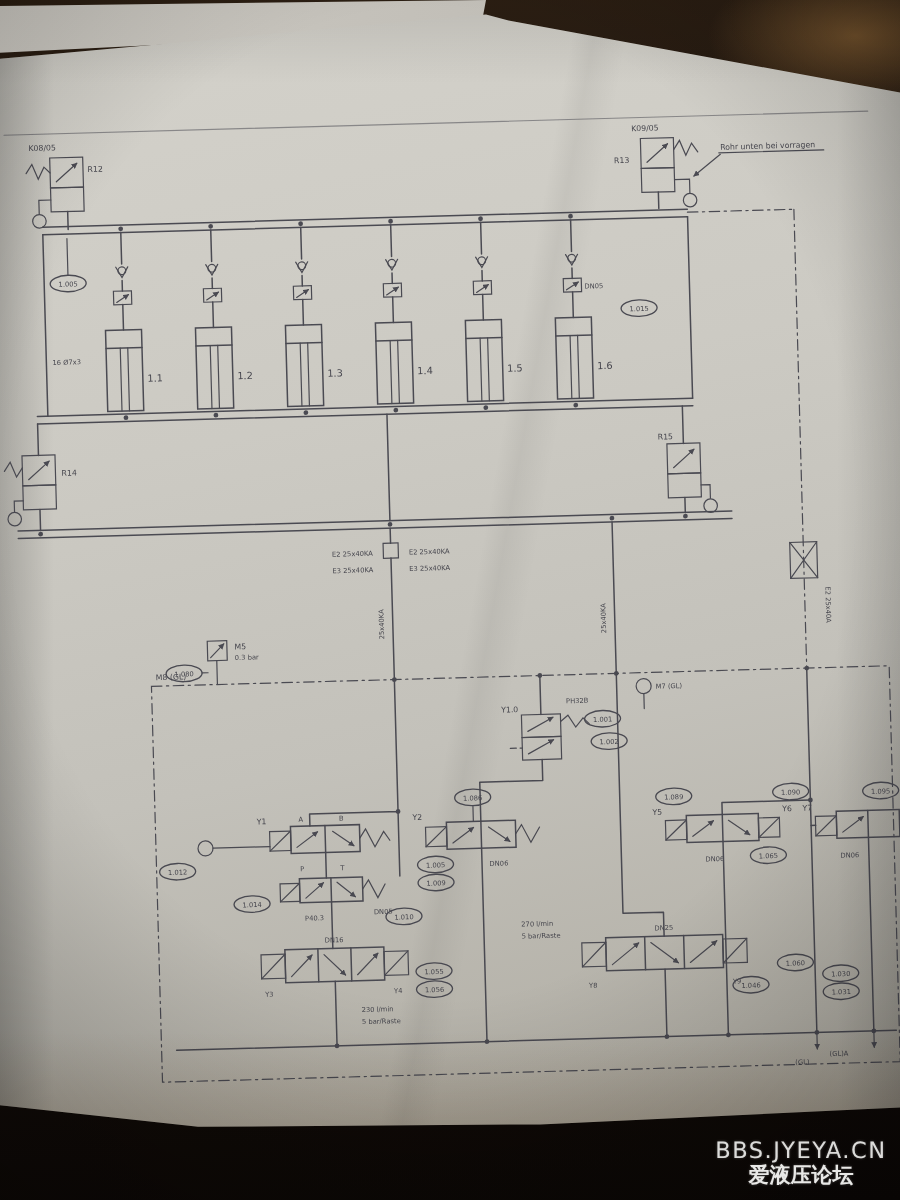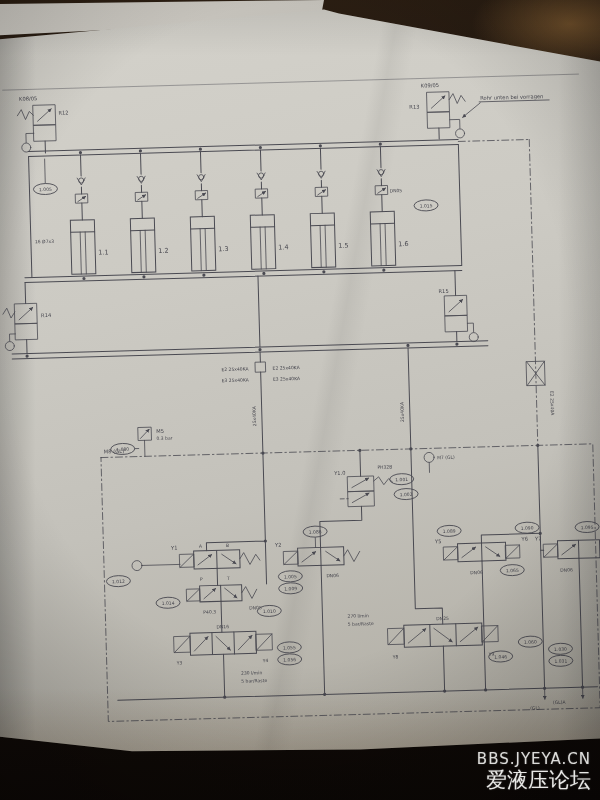--- a/index.html
+++ b/index.html
@@ -17,22 +17,22 @@
       linear-gradient(90deg, rgba(0,0,0,.18), rgba(0,0,0,0) 6%, rgba(0,0,0,0) 93%, rgba(0,0,0,.12)),
       linear-gradient(0deg, rgba(92,62,25,.28), rgba(92,62,25,0) 14%),
       linear-gradient(180deg, rgba(0,0,0,.10), rgba(0,0,0,0) 7%),
       linear-gradient(100deg, rgba(0,0,0,0) 52%, rgba(0,0,0,.05) 54%, rgba(0,0,0,0) 57%);}
   .schem{position:absolute;inset:0;filter:blur(.3px);opacity:.93;}
   .vignette{position:absolute;inset:0;pointer-events:none;background:
       radial-gradient(85% 75% at 48% 42%, rgba(0,0,0,0) 55%, rgba(0,0,0,.30) 100%);}
   .watermark{position:absolute;right:9px;bottom:8px;text-align:right;line-height:1.15;}
   .wm1{display:block;font-size:15px;letter-spacing:1px;color:rgba(236,236,233,.92);
        text-shadow:0 0 2px rgba(255,255,255,.25);}
-  .wm2{display:block;font-size:21px;font-weight:normal;color:rgba(242,242,240,.95);
-       text-shadow:0 0 2px rgba(255,255,255,.25);}
+  .wm2{display:block;font-size:14px;font-weight:bold;color:rgba(242,242,240,.95);
+       text-shadow:0 0 2px rgba(255,255,255,.25);text-align:center;}
   
   .ln{stroke:#41414a;stroke-width:1;fill:none;stroke-linecap:round;}
   .thin{stroke-width:.8;}
   .faint{opacity:.55;}
   .dd{stroke-dasharray:7 3 1.5 3;}
   .dsh{stroke-dasharray:4 2.5;}
   .dot{fill:#41414a;stroke:none;}
   .txt{fill:#3b3b44;}
   .f4{font-size:4.5px;}
   .f5{font-size:5.2px;}

